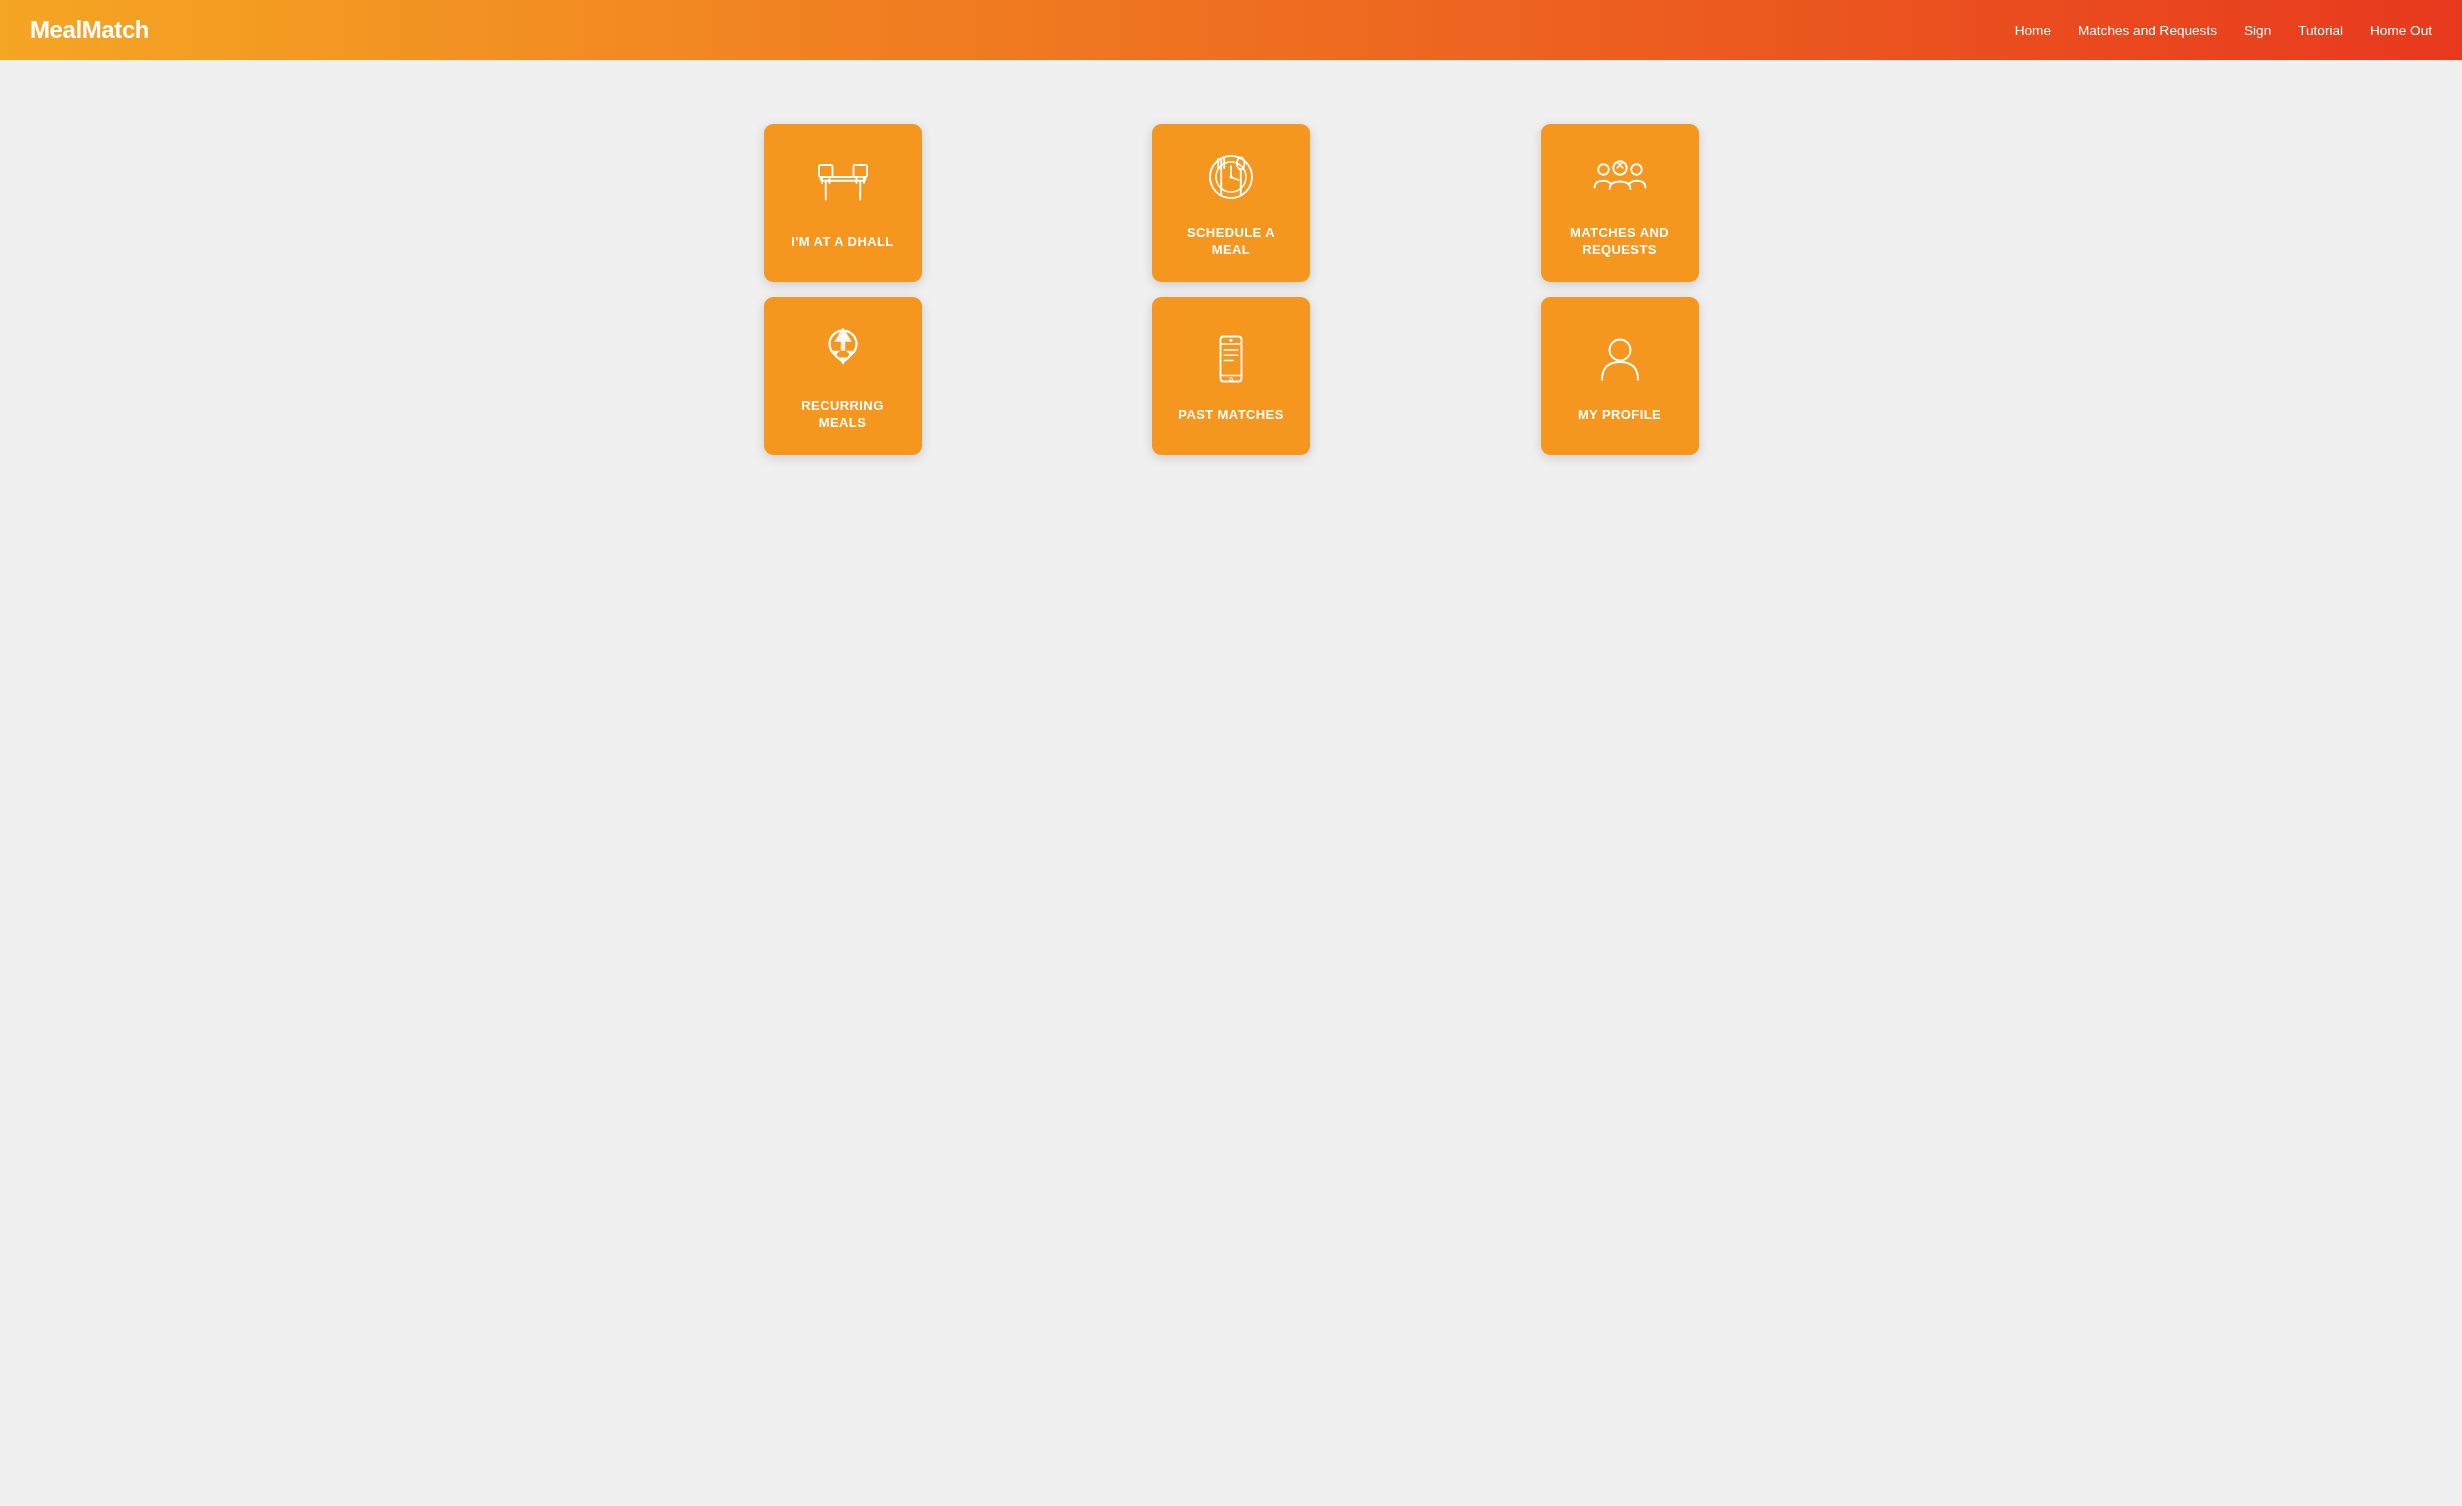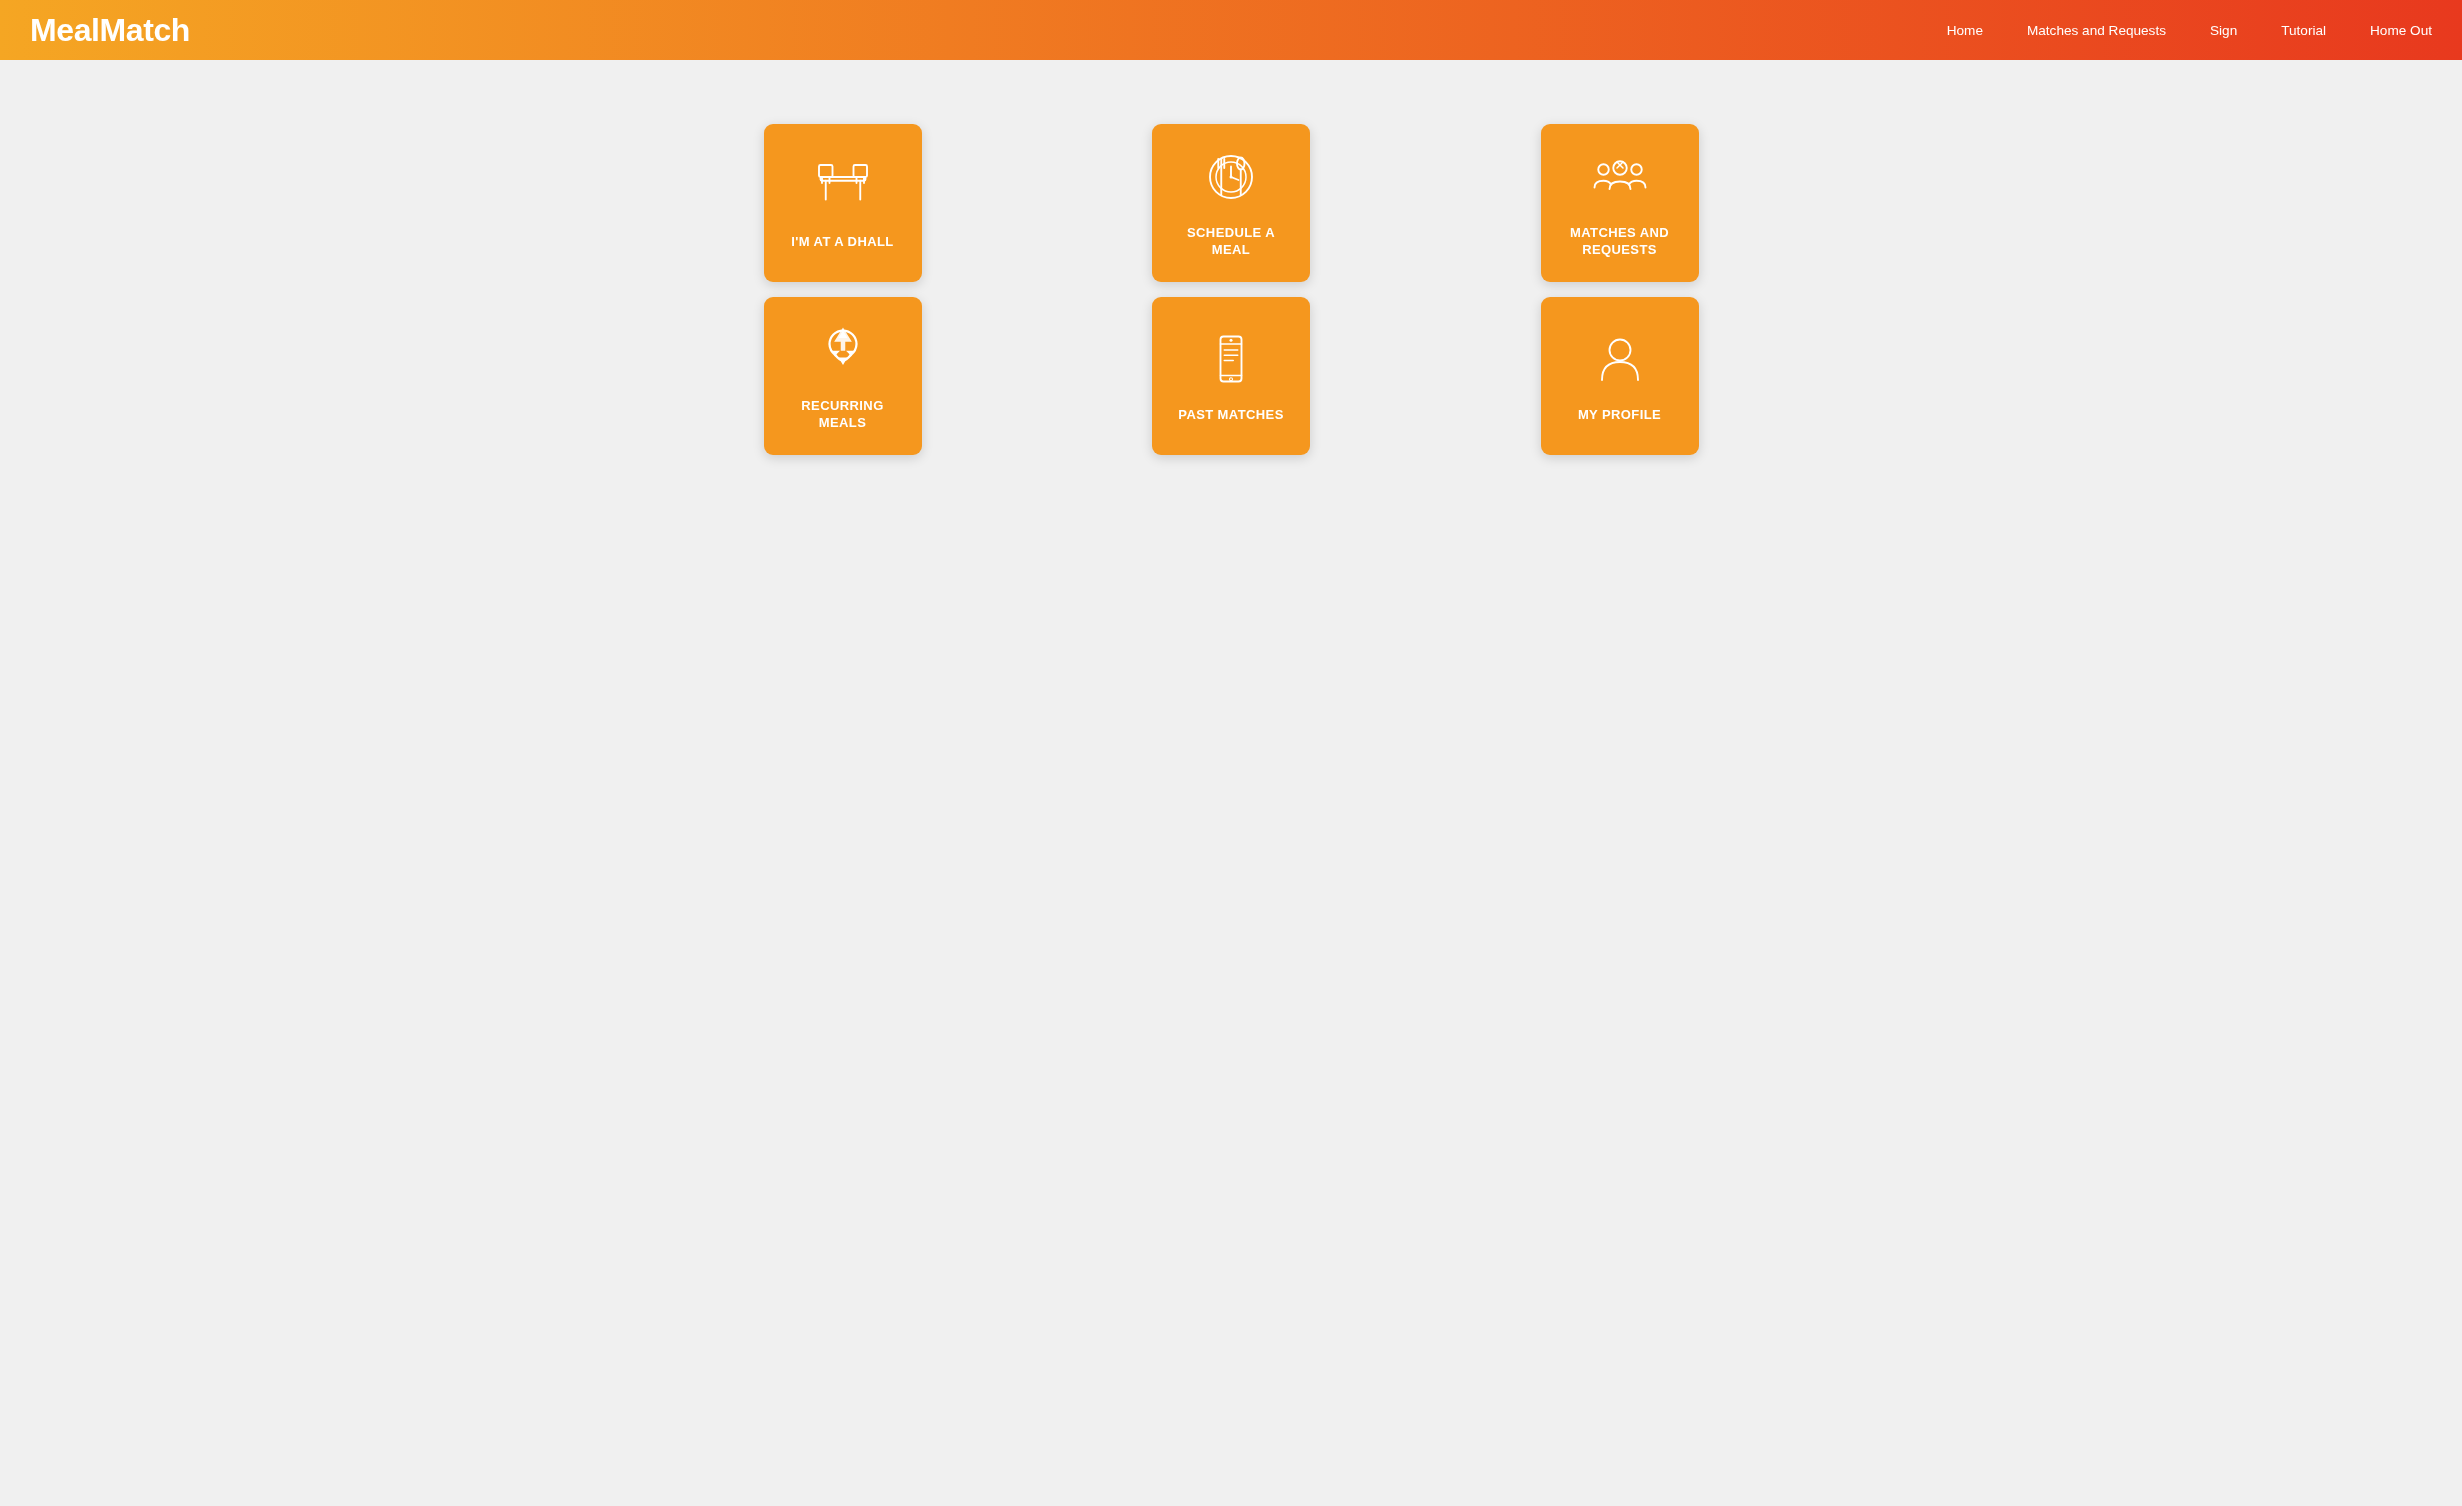--- a/index.html
+++ b/index.html
@@ -18,29 +18,29 @@
       background: linear-gradient(to right, #f5a623, #e8391e);
       display: flex;
       align-items: center;
       justify-content: space-between;
       padding: 0 30px;
       height: 60px;
     }
 
     .logo {
       color: white;
-      font-size: 32px;
+      font-size: 24px;
       font-weight: bold;
       letter-spacing: -0.4px;
     }
 
     nav {
       display: flex;
       align-items: flex-start;
-      gap: 44px;
+      gap: 27px;
     }
 
     nav a {
       color: white;
       text-decoration: none;
       font-size: 13.6px;
       font-weight: 500;
       cursor: pointer;
     }
 

